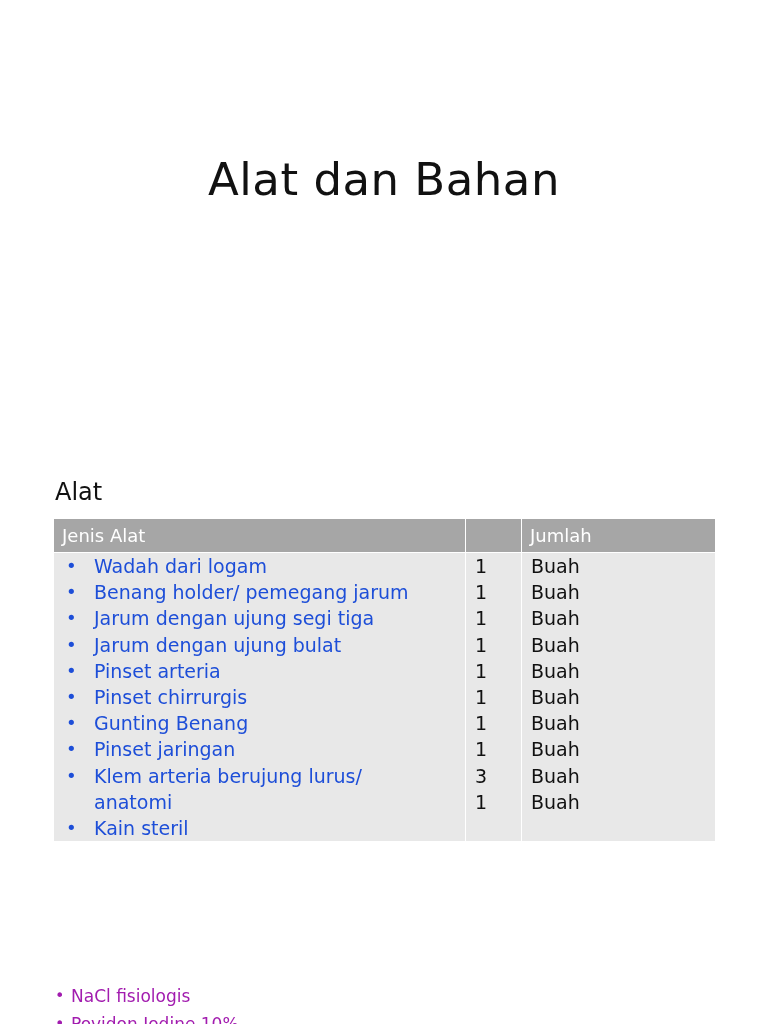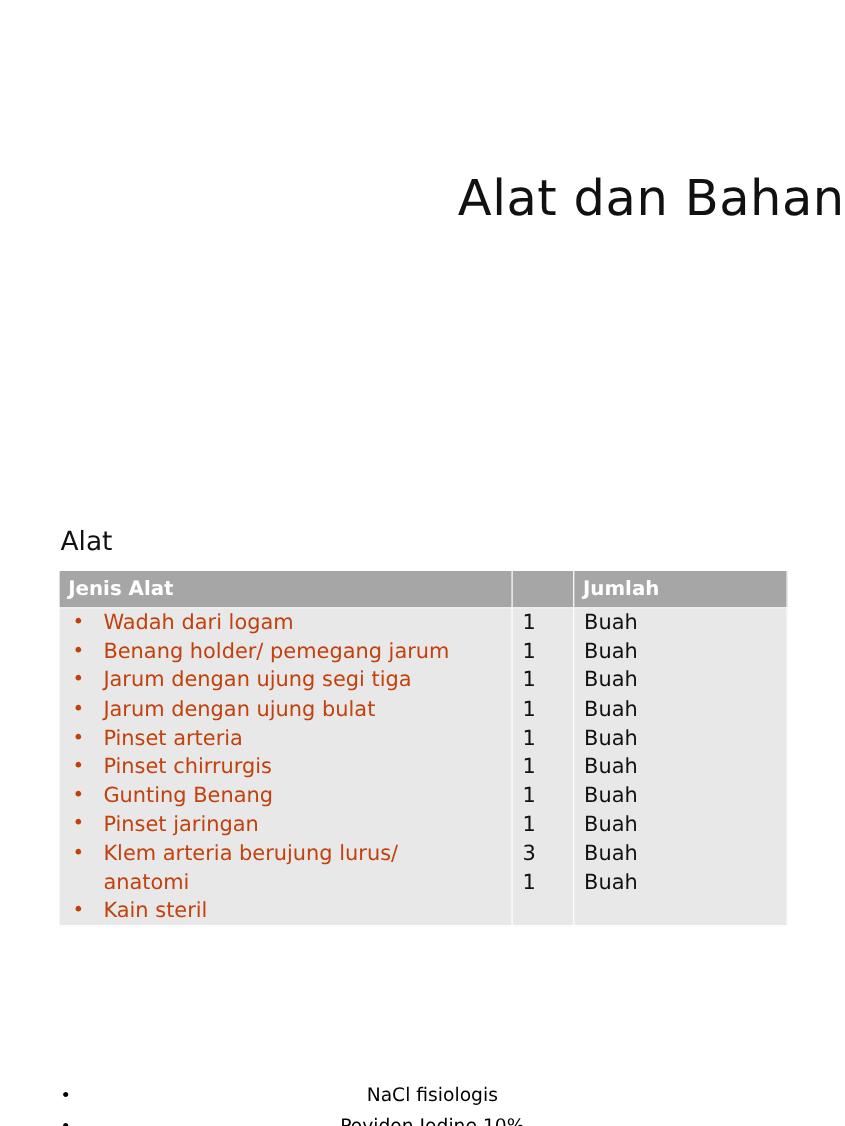--- a/index.html
+++ b/index.html
@@ -18,21 +18,21 @@
   .slide {
     position: absolute;
     inset: 0;
     background: #ffffff;
   }
   .slide-title {
     position: absolute;
     top: 155px;
     left: 0;
     width: 768px;
-    text-align: right;
+    text-align: center;
     font-size: 45px;
     line-height: 1.1;
     font-weight: 400;
     color: #111111;
     letter-spacing: 0.5px;
   }
   .section-alat {
     position: absolute;
     top: 478px;
     left: 55px;
@@ -45,21 +45,21 @@
     top: 518px;
     left: 53px;
     width: 662px;
     border-collapse: collapse;
     table-layout: fixed;
   }
   .tool-table th {
     background: #a6a6a6;
     color: #ffffff;
     font-size: 18px;
-    font-weight: bold;
+    font-weight: normal;
     text-align: left;
     padding: 6px 0 6px 8px;
     border: 1px solid #ffffff;
     height: 20px;
   }
   .tool-table td {
     background: #e8e8e8;
     font-size: 19px;
     color: #111111;
     padding: 0;
@@ -76,21 +76,21 @@
   ul.tool-list {
     list-style: none;
     margin: 0;
     padding: 0 0 0 8px;
   }
   ul.tool-list li {
     position: relative;
     padding-left: 32px;
     font-size: 19px;
     line-height: 26.2px;
-    color: #c2410c;
+    color: #1d4ed8;
     white-space: nowrap;
   }
   ul.tool-list li::before {
     content: "\2022";
     position: absolute;
     left: 4px;
     top: 0;
     font-size: 18px;
   }
   ul.tool-list li.cont {
@@ -128,22 +128,21 @@
     width: 660px;
     margin: 0;
     padding: 0;
     list-style: none;
   }
   .bahan-list li {
     position: relative;
     padding-left: 16px;
     font-size: 17px;
     line-height: 28px;
-    color: #000000;
-    text-align: center;
+    color: #a21caf;
   }
   .bahan-list li::before {
     content: "\2022";
     position: absolute;
     left: 0;
     top: 0;
     font-size: 16px;
   }
 </style>
 </head>

